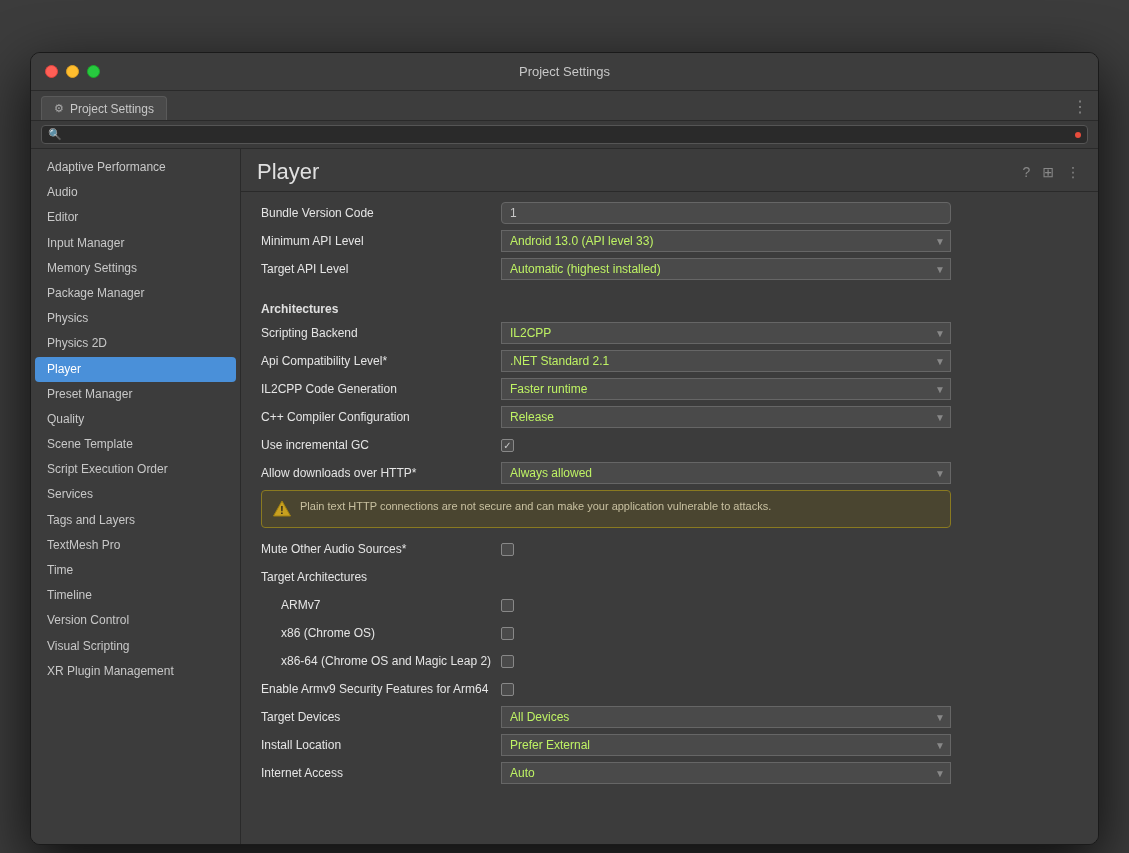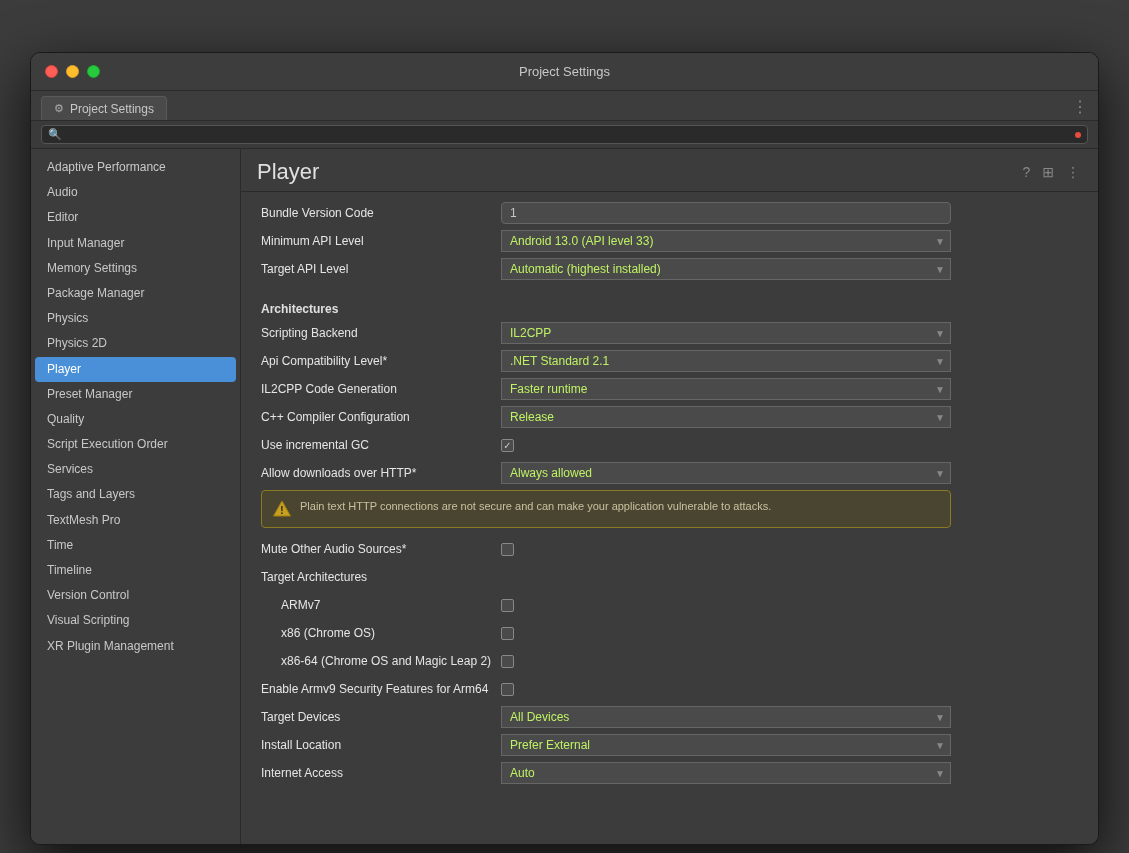--- a/index.html
+++ b/index.html
@@ -329,20 +329,21 @@
       <div class="sidebar-item">Audio</div>
       <div class="sidebar-item">Editor</div>
       <div class="sidebar-item">Input Manager</div>
       <div class="sidebar-item">Memory Settings</div>
       <div class="sidebar-item">Package Manager</div>
       <div class="sidebar-item">Physics</div>
       <div class="sidebar-item">Physics 2D</div>
       <div class="sidebar-item active">Player</div>
       <div class="sidebar-item">Preset Manager</div>
       <div class="sidebar-item">Quality</div>
+      <div class="sidebar-item">Scene Template</div>
       <div class="sidebar-item">Script Execution Order</div>
       <div class="sidebar-item">Services</div>
       <div class="sidebar-item">Tags and Layers</div>
       <div class="sidebar-item">TextMesh Pro</div>
       <div class="sidebar-item">Time</div>
       <div class="sidebar-item">Timeline</div>
       <div class="sidebar-item">Version Control</div>
       <div class="sidebar-item">Visual Scripting</div>
       <div class="sidebar-item">XR Plugin Management</div>
     </div>

